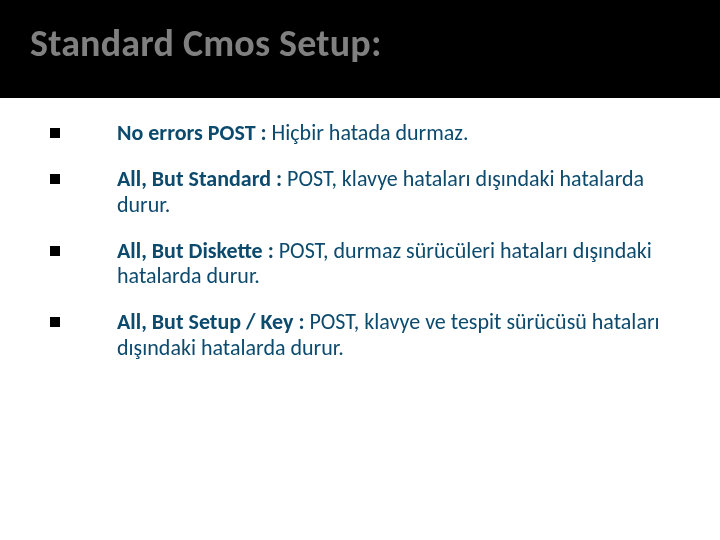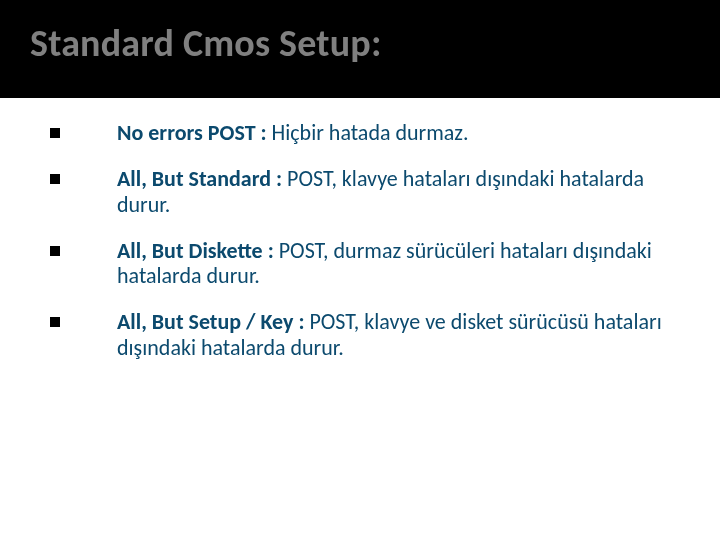--- a/index.html
+++ b/index.html
@@ -93,18 +93,18 @@
     <div class="bullet-item">
       <div class="bullet-marker"></div>
       <div class="bullet-text">
         <span class="bold-lead">All, But Diskette :</span><span> POST, durmaz sürücüleri hataları dışındaki hatalarda durur.</span>
       </div>
     </div>
 
     <div class="bullet-item">
       <div class="bullet-marker"></div>
       <div class="bullet-text">
-        <span class="bold-lead">All, But Setup / Key :</span><span> POST, klavye ve disket sürücüsü hataları dışındaki hatalarda durur.</span>
+        <span class="bold-lead">All, But Setup / Key :</span><span> POST, klavye ve tespit sürücüsü hataları dışındaki hatalarda durur.</span>
       </div>
     </div>
 
   </div>
 </div>
 
 </body></html>

